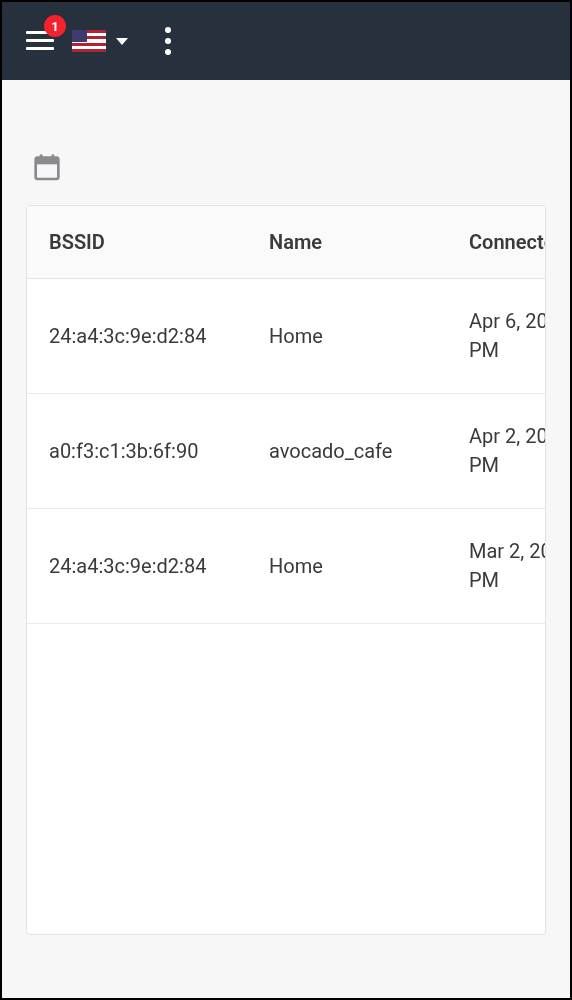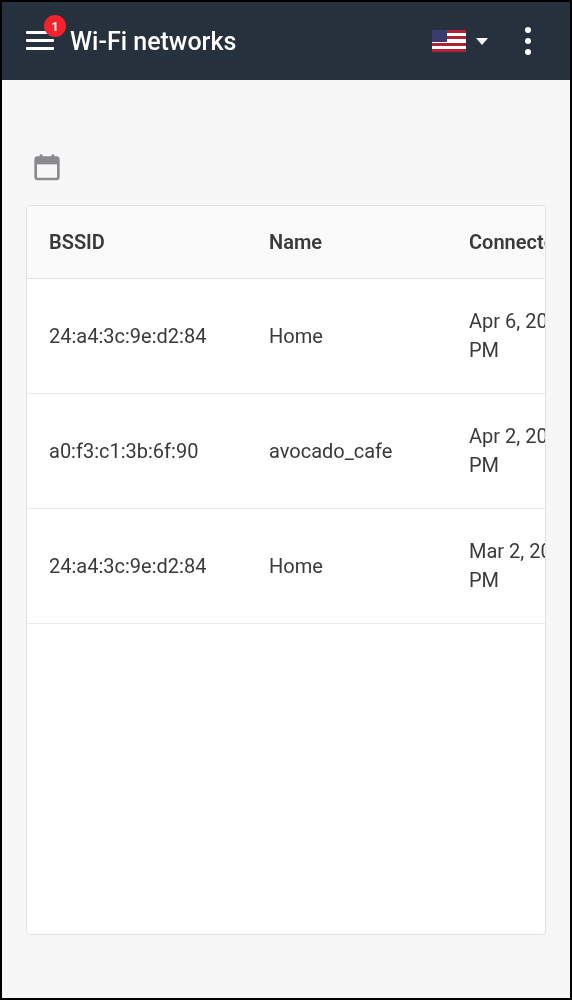--- a/index.html
+++ b/index.html
@@ -116,21 +116,20 @@
 <div class="frame">
   <div class="header">
     <div class="menu-wrap">
       <div class="hamburger">
         <span></span>
           <span></span>
           <span></span>
       </div>
       <div class="badge">1</div>
     </div>
-    <div class="title">Wi-Fi networks</div>
     <div class="right-controls">
       <div class="flag-wrap">
         <div class="flag">
           <div class="stripes"></div>
           <div class="canton"></div>
         </div>
         <div class="caret-down"></div>
       </div>
       <div class="more-wrap">
         <div class="more-dots">

